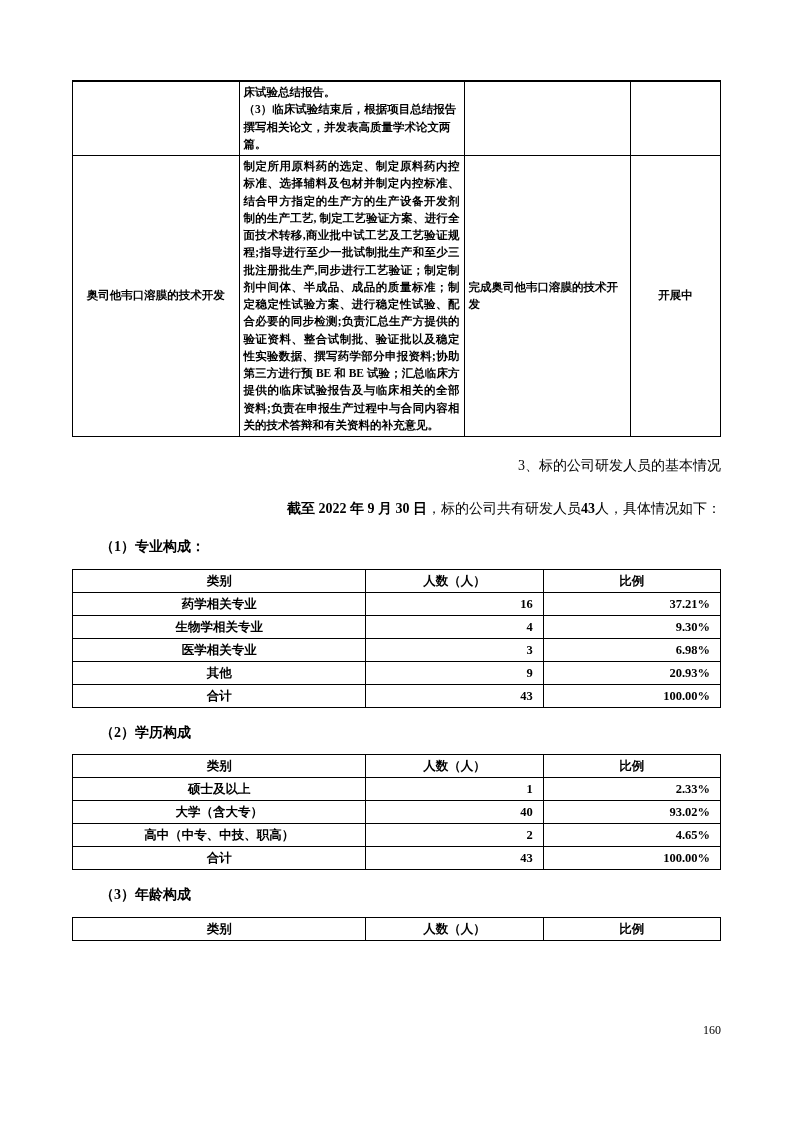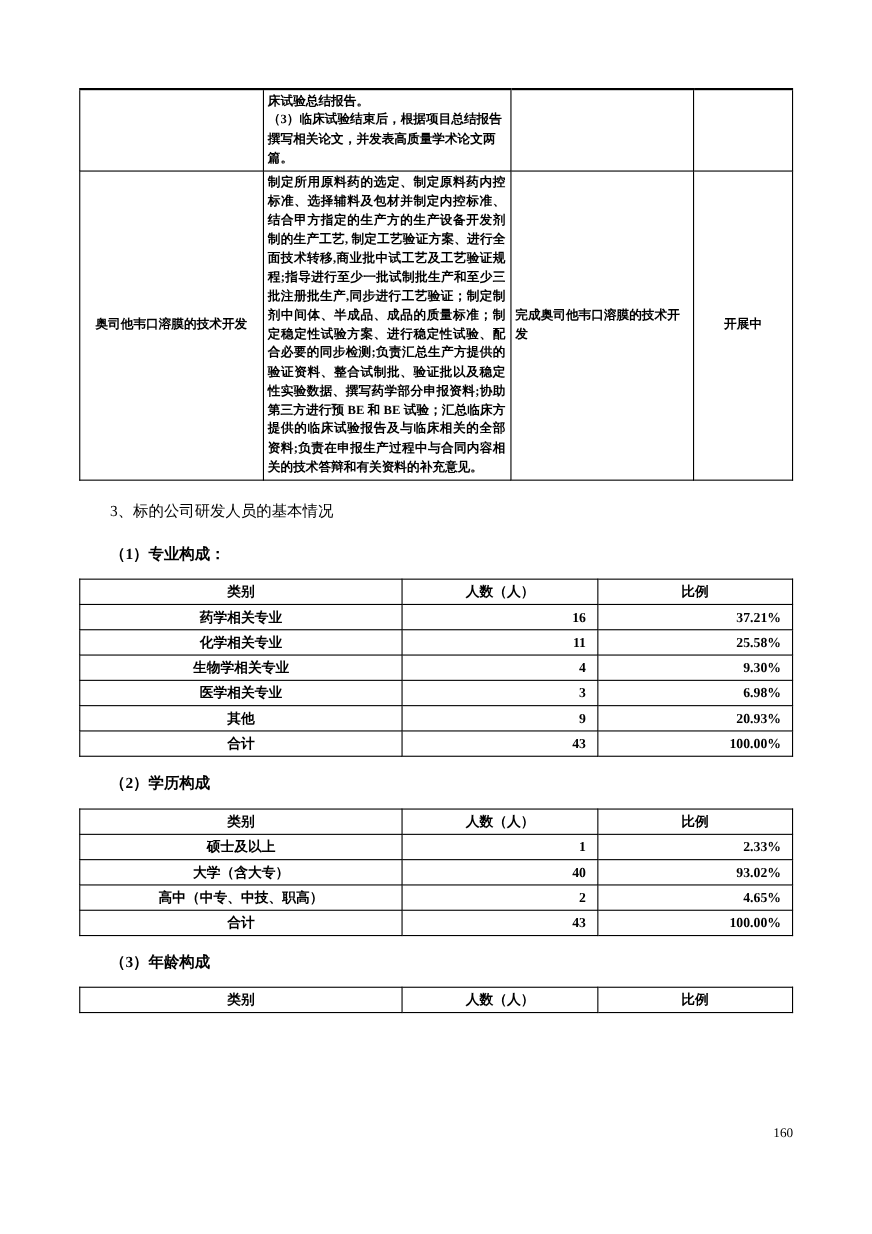--- a/index.html
+++ b/index.html
@@ -56,20 +56,21 @@
   .cell-center { text-align: center; }
   .cell-just { text-align: justify; }
 
   
   p.para {
     font-size: 14px;
     line-height: 1.9;
     margin: 16px 0 10px 0;
     text-indent: 2em;
     font-family: "Liberation Serif", "DejaVu Serif", serif;
+    text-align: right;
   }
   p.sub {
     font-size: 14px;
     line-height: 1.9;
     margin: 12px 0 8px 0;
     text-indent: 2em;
     font-weight: bold;
   }
 
   
@@ -126,41 +127,39 @@
       <td class="cell-mid cell-center">奥司他韦口溶膜的技术开发</td>
       <td class="cell-just">制定所用原料药的选定、制定原料药内控标准、选择辅料及包材并制定内控标准、结合甲方指定的生产方的生产设备开发剂制的生产工艺, 制定工艺验证方案、进行全面技术转移,商业批中试工艺及工艺验证规程;指导进行至少一批试制批生产和至少三批注册批生产,同步进行工艺验证；制定制剂中间体、半成品、成品的质量标准；制定稳定性试验方案、进行稳定性试验、配合必要的同步检测;负责汇总生产方提供的验证资料、整合试制批、验证批以及稳定性实验数据、撰写药学部分申报资料;协助第三方进行预 BE 和 BE 试验；汇总临床方提供的临床试验报告及与临床相关的全部资料;负责在申报生产过程中与合同内容相关的技术答辩和有关资料的补充意见。</td>
       <td class="cell-mid">完成奥司他韦口溶膜的技术开发</td>
       <td class="cell-mid cell-center">开展中</td>
     </tr>
   </tbody>
     </table>
 
   <p class="para">3、标的公司研发人员的基本情况</p>
 
+  <p class="para">
+    <b>截至 2022 年 9 月 30 日</b><span>，标的公司共有研发人员</span><b>43</b><span>人，具体情况如下：</span>
+  </p>
 
   <p class="sub">（1）专业构成：</p>
 
   <table class="tbl-data">
     <tbody>
         <tr class="hdr">
       <td class="c-cat">类别</td>
       <td class="c-num">人数（人）</td>
       <td class="c-pct">比例</td>
     </tr>
     <tr>
       <td class="c-cat">药学相关专业</td>
       <td class="c-num">16</td>
       <td class="c-pct">37.21%</td>
     </tr>
     <tr>
-      <td class="c-cat">化学相关专业</td>
-      <td class="c-num">11</td>
-      <td class="c-pct">25.58%</td>
-    </tr>
-    <tr>
       <td class="c-cat">生物学相关专业</td>
       <td class="c-num">4</td>
       <td class="c-pct">9.30%</td>
     </tr>
     <tr>
       <td class="c-cat">医学相关专业</td>
       <td class="c-num">3</td>
       <td class="c-pct">6.98%</td>
     </tr>
     <tr>

